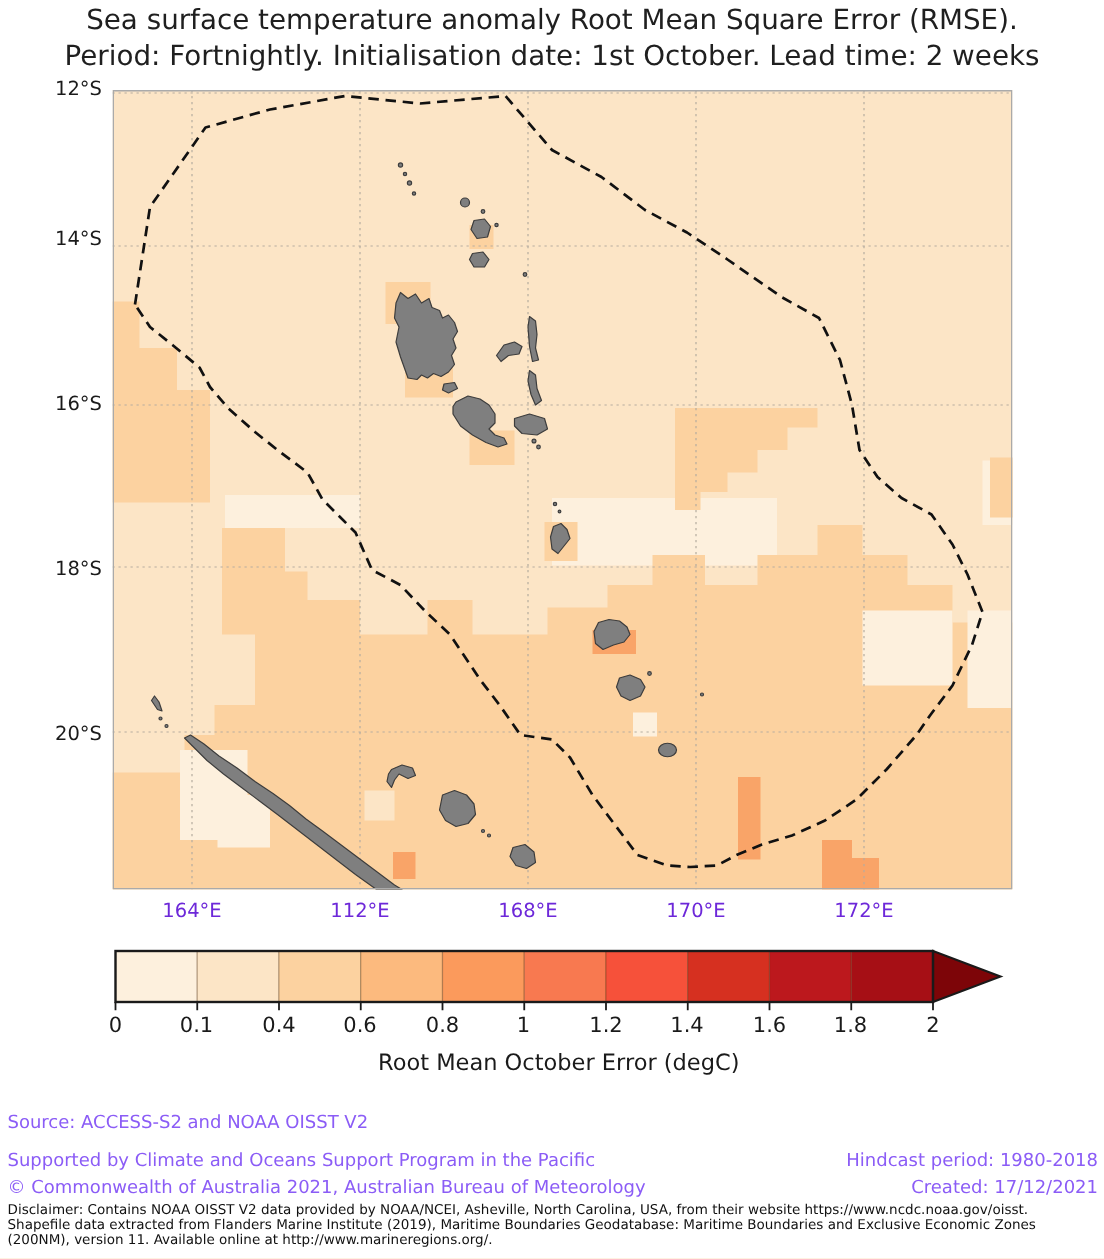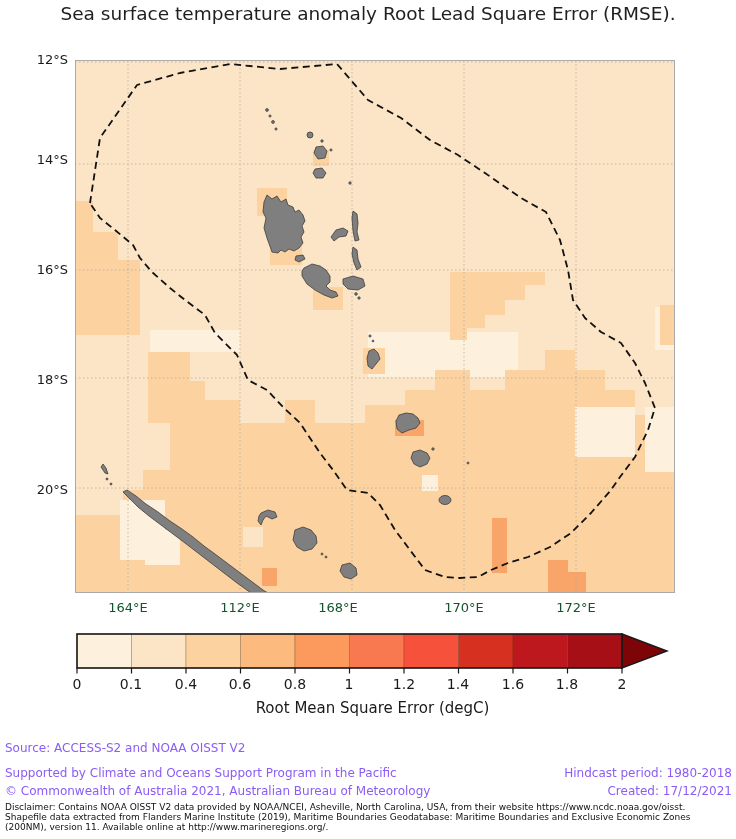--- a/index.html
+++ b/index.html
@@ -8,39 +8,40 @@
     background:#ffffff;font-family:"DejaVu Sans",sans-serif;color:#1a1a1a;
   }
   .title{
     position:absolute;top:2px;left:0;width:736px;text-align:center;
     font-size:18.5px;line-height:24px;color:#1f1f1f;white-space:nowrap;
   }
   .ytick{
     position:absolute;width:50px;text-align:right;font-size:13px;line-height:16px;color:#1a1a1a;
   }
   .xtick{
-    position:absolute;width:60px;text-align:center;font-size:13px;line-height:16px;color:#14532d;top:600px;
+    position:absolute;width:60px;text-align:center;font-size:13px;line-height:16px;color:#6d28d9;top:600px;
   }
   .cbtick{
     position:absolute;width:50px;text-align:center;font-size:14px;line-height:16px;color:#1a1a1a;top:676px;
   }
   .cblabel{
     position:absolute;left:75px;width:595px;top:699px;text-align:center;
     font-size:15px;color:#1a1a1a;
   }
   .foot{position:absolute;font-size:12px;line-height:15px;color:#8b5cf6;}
   .foot.right{text-align:right;right:4px;}
   .disc{position:absolute;left:5px;width:658px;font-size:9px;line-height:10px;color:#111;white-space:nowrap;}
   svg{display:block;}
 </style>
 </head>
 <body>
 
 <div class="title">
-  <div>Sea surface temperature anomaly Root Lead Square Error (RMSE).</div>
+  <div>Sea surface temperature anomaly Root Mean Square Error (RMSE).</div>
+  <div>Period: Fortnightly. Initialisation date: 1st October. Lead time: 2 weeks</div>
 </div>
 
 <div class="ytick" style="left:18px;top:52px">12°S</div>
 <div class="ytick" style="left:18px;top:152px">14°S</div>
 <div class="ytick" style="left:18px;top:262px">16°S</div>
 <div class="ytick" style="left:18px;top:372px">18°S</div>
 <div class="ytick" style="left:18px;top:482px">20°S</div>
 
 <svg width="600" height="533" viewBox="0 0 600 533" style="position:absolute;left:75px;top:60px">
   <defs>
@@ -137,21 +138,21 @@
       <path d="M267,505 L275,503 L281,508 L282,515 L276,519 L269,517 L265,511 Z"></path>
     </g>
 
     <path fill="none" stroke-width="1.8" stroke-dasharray="7,4.5" stroke-linejoin="round" d="M15,143 L25,78 L62,25 L105,13 L155,4 L205,9 L262,4 L293,40 L326,58 L355,80 L383,95 L410,113 L446,138 L471,152 L485,180 L493,210 L498,240 L510,258 L526,272 L546,283 L560,303 L570,323 L580,348 L573,370 L560,397 L545,417 L536,430 L516,453 L496,473 L475,487 L453,497 L433,503 L416,510 L403,517 L385,518 L370,517 L350,510 L335,490 L320,470 L305,445 L293,433 L272,430 L258,410 L245,393 L225,363 L208,347 L192,330 L173,320 L162,295 L140,273 L130,255 L110,240 L95,228 L77,212 L65,198 L58,185 L40,170 L25,158 Z" stroke="#111111"></path>
   </g>
   <rect x="0.5" y="0.5" width="599" height="532" fill="none" stroke-width="1" stroke="#aaaaaa"></rect>
 </svg>
 
 <div class="xtick" style="left:98px">164°E</div>
 <div class="xtick" style="left:210px">112°E</div>
-<div class="xtick" style="left:308px">168°E</div>
+<div class="xtick" style="left:322px">168°E</div>
 <div class="xtick" style="left:434px">170°E</div>
 <div class="xtick" style="left:546px">172°E</div>
 
 <svg width="610" height="46" viewBox="0 0 610 46" style="position:absolute;left:70px;top:631px">
   <g stroke="rgba(90,55,20,0.35)" stroke-width="0.8">
     <rect x="7" y="3" width="54.5" height="34" fill="#fdf0dd"></rect>
     <rect x="61.5" y="3" width="54.5" height="34" fill="#fce5c6"></rect>
     <rect x="116" y="3" width="54.5" height="34" fill="#fcd2a0"></rect>
     <rect x="170.5" y="3" width="54.5" height="34" fill="#fcba7e"></rect>
     <rect x="225" y="3" width="54.5" height="34" fill="#fb9a5c"></rect>
@@ -183,21 +184,21 @@
 <div class="cbtick" style="left:161px">0.4</div>
 <div class="cbtick" style="left:215px">0.6</div>
 <div class="cbtick" style="left:270px">0.8</div>
 <div class="cbtick" style="left:324px">1</div>
 <div class="cbtick" style="left:379px">1.2</div>
 <div class="cbtick" style="left:433px">1.4</div>
 <div class="cbtick" style="left:488px">1.6</div>
 <div class="cbtick" style="left:542px">1.8</div>
 <div class="cbtick" style="left:597px">2</div>
 
-<div class="cblabel">Root Mean Square Error (degC)</div>
+<div class="cblabel">Root Mean October Error (degC)</div>
 
 <div class="foot" style="left:5px;top:741px">Source: ACCESS-S2 and NOAA OISST V2</div>
 <div class="foot" style="left:5px;top:766px">Supported by Climate and Oceans Support Program in the Pacific</div>
 <div class="foot right" style="top:766px">Hindcast period: 1980-2018</div>
 <div class="foot" style="left:5px;top:784px">© Commonwealth of Australia 2021, Australian Bureau of Meteorology</div>
 <div class="foot right" style="top:784px">Created: 17/12/2021</div>
 <div class="disc" style="top:802px">Disclaimer: Contains NOAA OISST V2 data provided by NOAA/NCEI, Asheville, North Carolina, USA, from their website https://www.ncdc.noaa.gov/oisst.</div>
 <div class="disc" style="top:812px">Shapefile data extracted from Flanders Marine Institute (2019), Maritime Boundaries Geodatabase: Maritime Boundaries and Exclusive Economic Zones</div>
 <div class="disc" style="top:822px">(200NM), version 11. Available online at http://www.marineregions.org/.</div>
 

